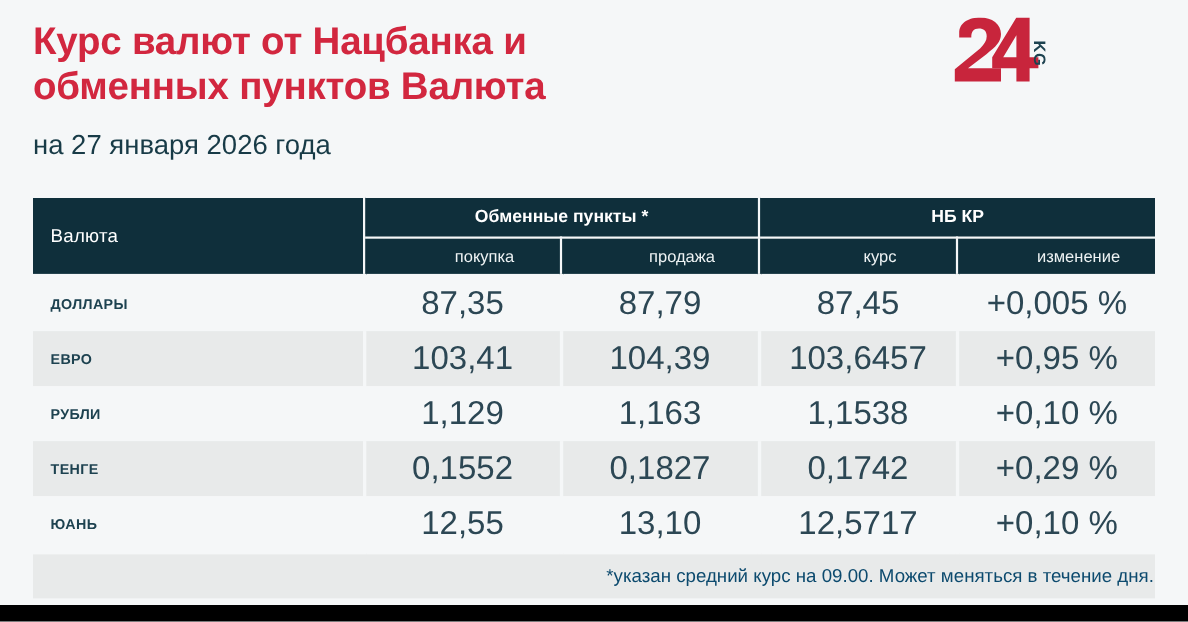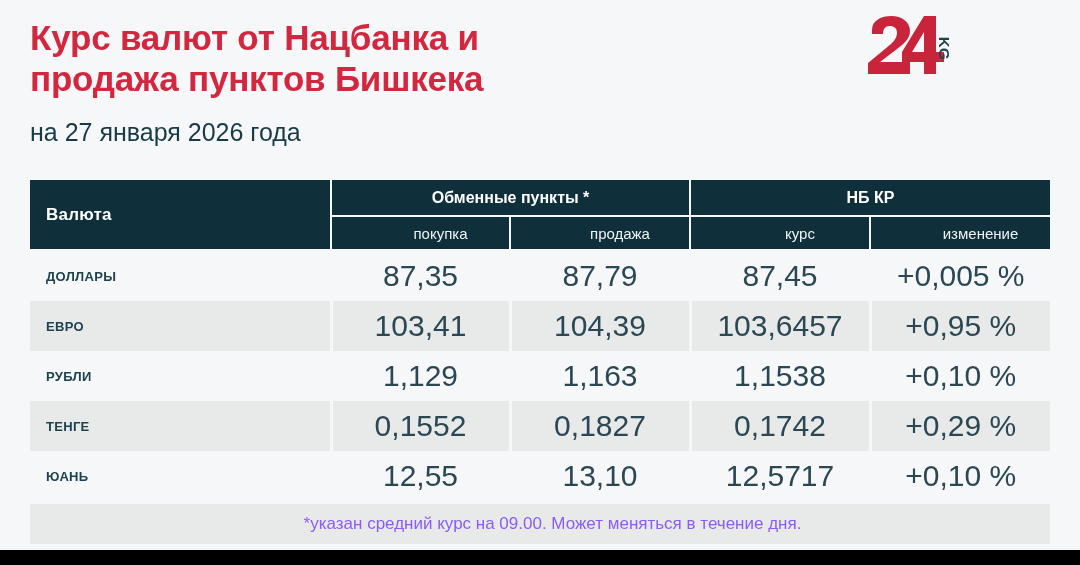--- a/index.html
+++ b/index.html
@@ -83,21 +83,21 @@
     background: #0f2f3b;
     color: #ffffff;
     border: 2px solid #f5f7f8;
     padding: 0;
     font-weight: normal;
   }
   thead th.cur-head {
     text-align: left;
     padding-left: 16px;
     font-size: 17px;
-    font-weight: bold;
+    font-weight: normal;
     letter-spacing: 0.2px;
     border-left: none;
   }
   thead th.grp {
     height: 35px;
     font-size: 16px;
     font-weight: bold;
     text-align: center;
   }
   thead th.sub {
@@ -126,24 +126,24 @@
     color: #1d4250;
     letter-spacing: 0.3px;
   }
   tbody td.last { border-right: none; }
   tbody tr.odd  td { background: #f5f7f8; }
   tbody tr.even td { background: #e8eaea; margin-left: 36px; }
 
   tfoot td {
     background: #e8eaea;
     height: 38px;
-    text-align: center;
+    text-align: right;
     padding-left: 26px;
     font-size: 17px;
-    color: #8b5cf6;
+    color: #0c4a6e;
     border: none;
     border-top: 3px solid #f5f7f8;
   }
 
   
   #bottom-bar {
     position: absolute;
     left: 0;
     bottom: 0;
     width: 1080px;
@@ -151,21 +151,21 @@
     background: #000000;
   }
 </style>
 </head>
 <body>
 
 <div id="header">
 
   <div id="title">
     <div>Курс валют от Нацбанка и</div>
-    <div>продажа пунктов Бишкека</div>
+    <div>обменных пунктов Валюта</div>
   </div>
 
   <div id="subtitle">на 27 января 2026 года</div>
 
   <div id="logo">
     <svg width="92" height="62" viewBox="0 0 92 62">
       <g fill="#c8253c">
         <path d="M6 14 C6 4, 16 0, 25 0 C36 0, 44 6, 44 15 C44 22, 39 27, 31 33 L14 46 L44 46 L44 58 L2 58 L2 47 L25 28 C29 24, 31 21, 31 17 C31 12, 28 10, 24 10 C19 10, 17 13, 17 18 L6 18 Z"></path>
         <path d="M70 0 L58 0 L36 36 L36 46 L58 46 L58 58 L70 58 L70 46 L78 46 L78 36 L70 36 Z M58 36 L46 36 L58 16 Z"></path>
       </g>

